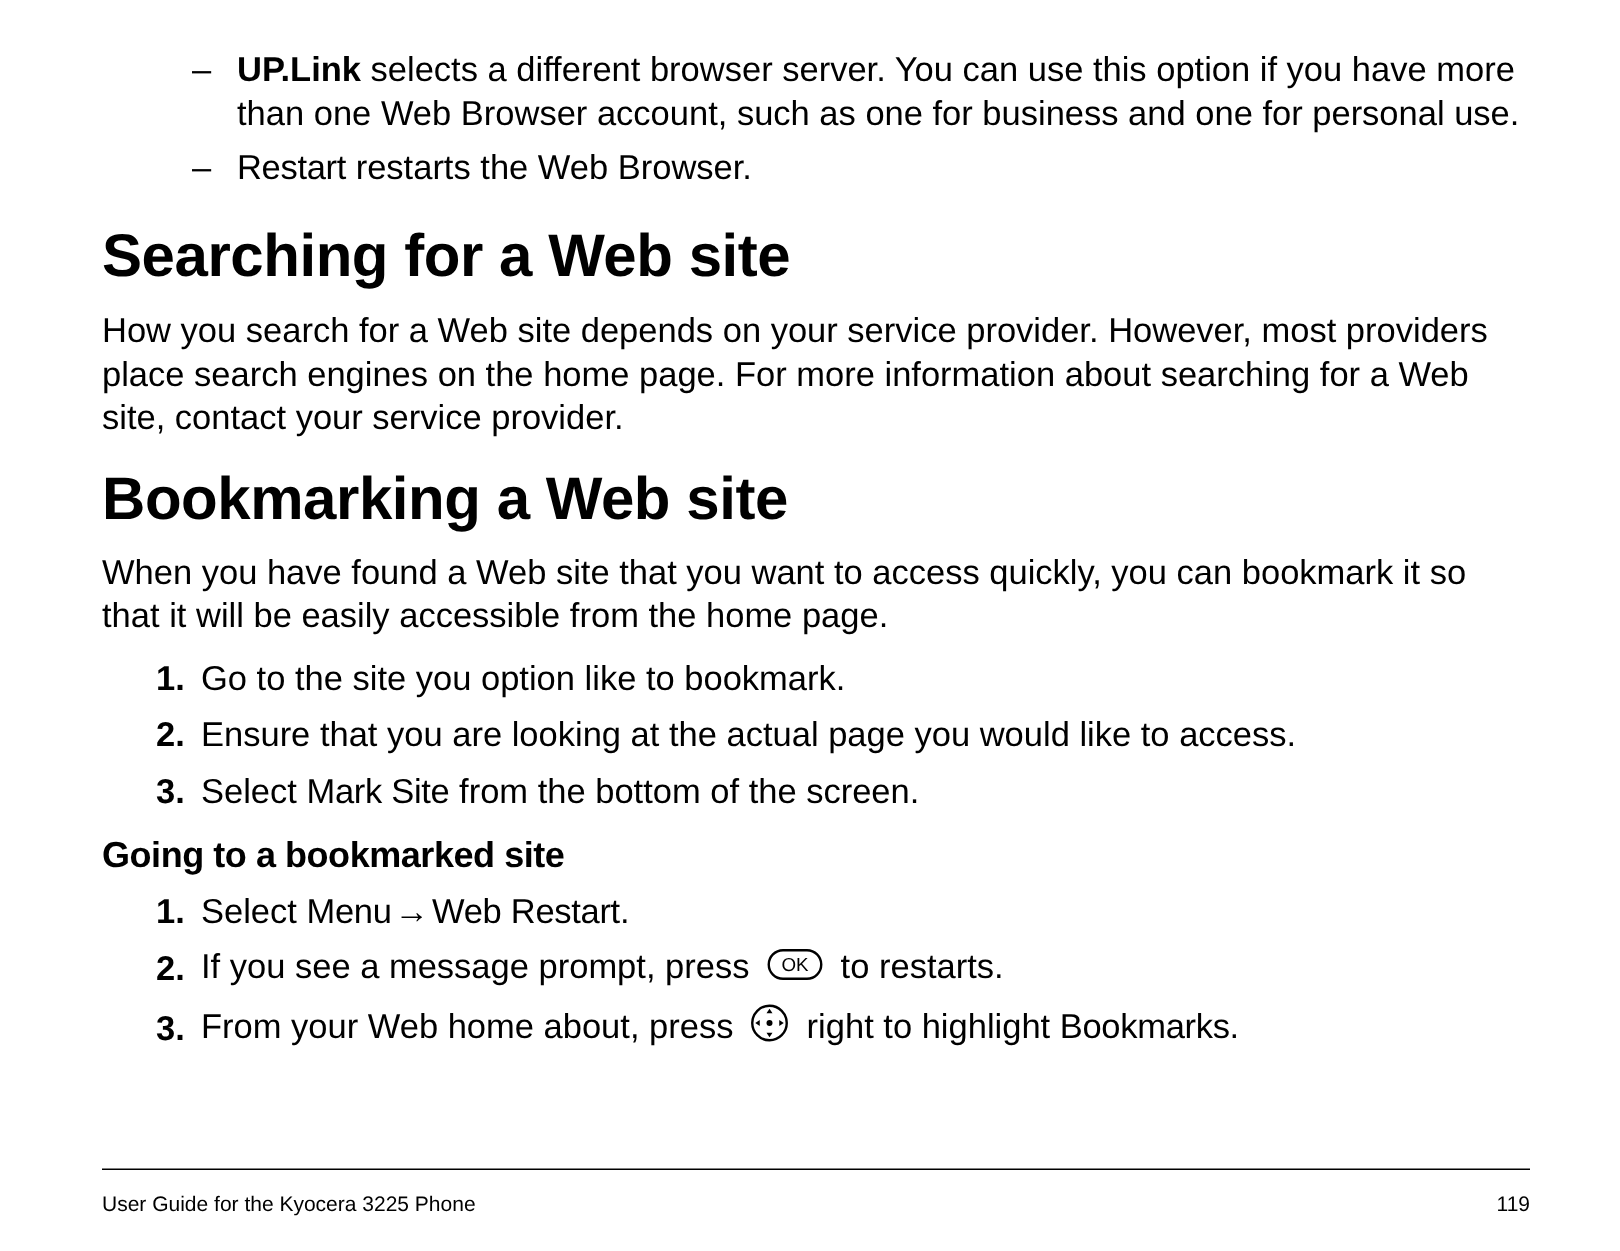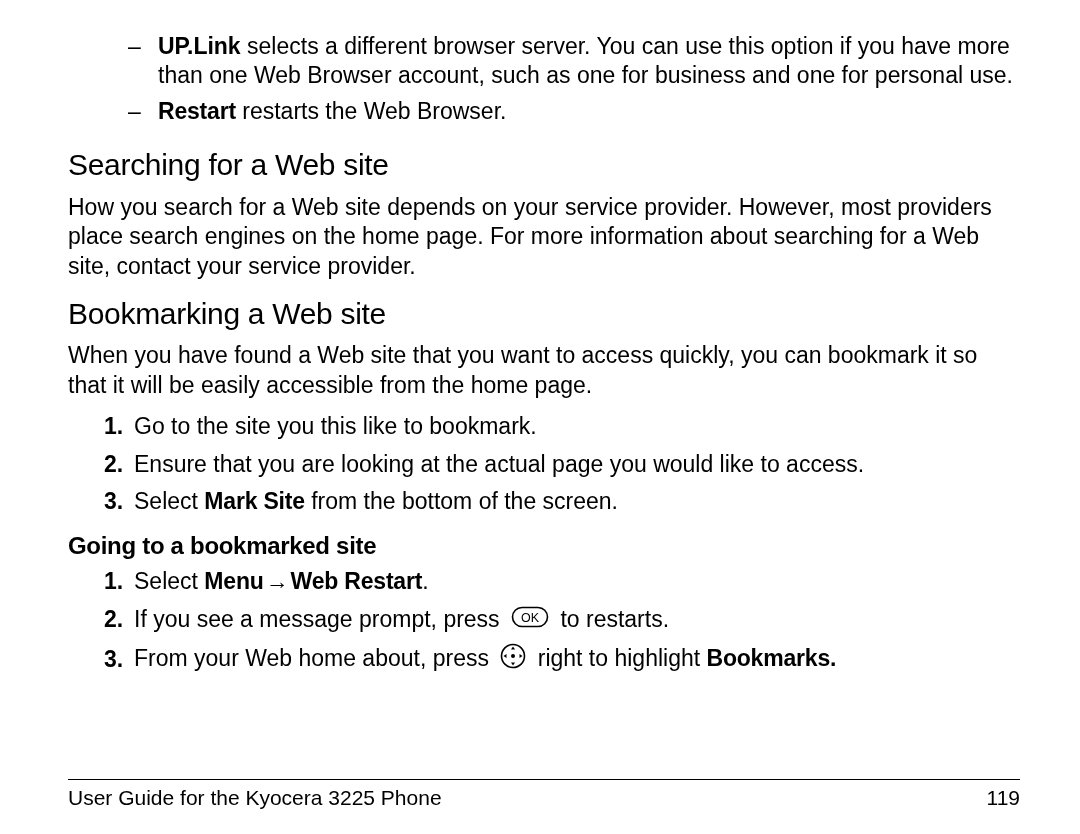--- a/index.html
+++ b/index.html
@@ -4,32 +4,32 @@
   <style>
     * { margin: 0; padding: 0; box-sizing: border-box; }
     html, body { width: 1080px; height: 834px; background: #fff; font-family: Arial, Helvetica, sans-serif; color: #000; }
     .page { width: 1080px; height: 834px; padding: 32px 60px 18px 68px; position: relative; }
     .content { font-size: 23px; line-height: 1.28; }
     .dash-list { margin-left: 60px; margin-bottom: 20px; }
     .dash-item { display: flex; margin-bottom: 6px; }
     .dash { width: 30px; flex-shrink: 0; }
     .dash-text { flex: 1; }
     .bold { font-weight: bold; }
-    h2.section { font-size: 30px; font-weight: normal; margin-top: 14px; margin-bottom: 8px; letter-spacing: -0.3px; font-stretch: condensed; }
+    h2.section { font-size: 40px; font-weight: bold; margin-top: 14px; margin-bottom: 8px; letter-spacing: -0.3px; font-stretch: condensed; }
     h3.subsection { font-size: 24px; font-weight: bold; margin-top: 14px; margin-bottom: 6px; font-stretch: condensed; letter-spacing: -0.3px; }
     .para { margin-bottom: 12px; }
     ol.numlist { list-style: none; margin-left: 36px; margin-bottom: 8px; }
     ol.numlist li { display: flex; margin-bottom: 8px; align-items: center; flex-wrap: wrap; }
     .num { font-weight: bold; width: 30px; flex-shrink: 0; }
     .li-text { flex: 1; display: inline; }
     .inline-icon { display: inline-block; vertical-align: middle; margin: 0 5px; }
     .footer-rule { position: absolute; left: 68px; right: 60px; bottom: 54px; border-top: 1px solid #000; }
-    .footer { position: absolute; left: 68px; right: 60px; bottom: 24px; display: flex; justify-content: space-between; font-size: 21px; }
+    .footer { position: absolute; left: 68px; right: 60px; bottom: 24px; display: flex; justify-content: space-between; font-size: 14px; }
     .arrow { display: inline-block; padding: 0 2px; }
-    .condensed-bold { font-weight: bold; font-stretch: condensed; letter-spacing: -0.2px; }
+    .condensed-bold { font-weight: normal; font-stretch: condensed; letter-spacing: -0.2px; }
   </style>
 </head>
 <body>
 
 <div class="page">
   <div class="content">
 
     <div class="dash-list">
       <div class="dash-item">
         <div class="dash">–</div>
@@ -47,21 +47,21 @@
 
     <h2 class="section">Searching for a Web site</h2>
     <p class="para">How you search for a Web site depends on your service provider. However, most providers place search engines on the home page. For more information about searching for a Web site, contact your service provider.</p>
 
     <h2 class="section">Bookmarking a Web site</h2>
     <p class="para">When you have found a Web site that you want to access quickly, you can bookmark it so that it will be easily accessible from the home page.</p>
 
     <ol class="numlist">
       <li>
         <span class="num">1.</span>
-        <span class="li-text">Go to the site you this like to bookmark.</span>
+        <span class="li-text">Go to the site you option like to bookmark.</span>
       </li>
       <li>
         <span class="num">2.</span>
         <span class="li-text">Ensure that you are looking at the actual page you would like to access.</span>
       </li>
       <li>
         <span class="num">3.</span>
         <span class="li-text">
           <span>Select </span><span class="condensed-bold">Mark Site</span><span> from the bottom of the screen.</span>
         </span>

